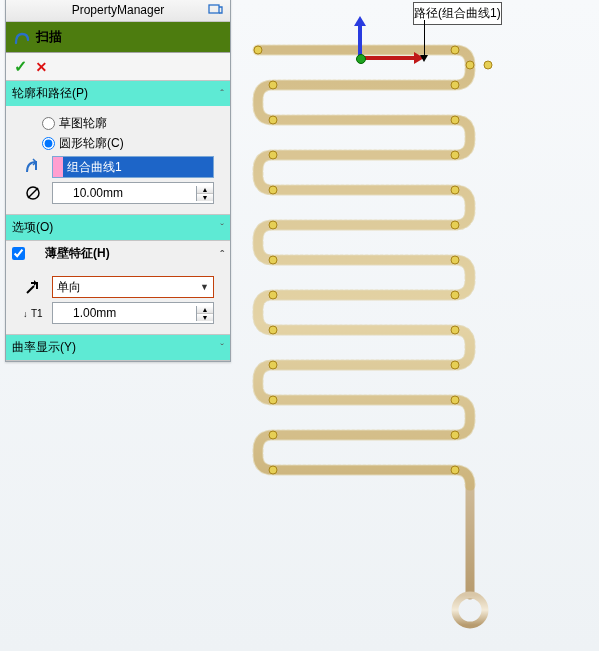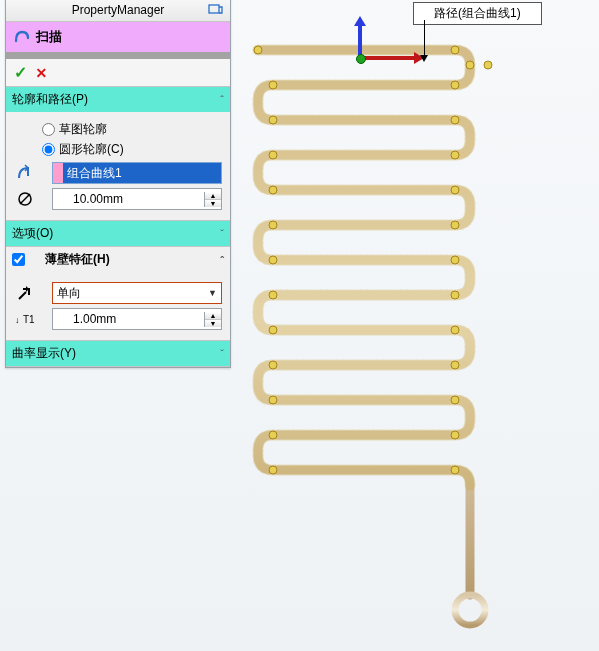--- a/index.html
+++ b/index.html
@@ -1,45 +1,45 @@
 <!DOCTYPE html>
 <html><head>
 <meta charset="utf-8">
 <style>
 html,body{margin:0;padding:0;font-family:"Microsoft YaHei","SimSun",Arial,sans-serif;font-size:12px;background:#fff;color:#000;width:599px;height:651px;overflow:hidden;position:relative}
 .canvas{position:absolute;left:0;top:0;width:599px;height:651px;background:linear-gradient(180deg,#f7f9fb 0%,#eef2f5 100%)}
 .pm{position:absolute;left:5px;top:-2px;width:224px;border:1px solid #9aa3ab;background:#f0f0f0;box-shadow:0 1px 2px rgba(0,0,0,.15)}
 .pm-title{background:linear-gradient(#f7f7f7,#e8e8e8);height:22px;line-height:22px;text-align:center;font-weight:normal;border-bottom:1px solid #c5c5c5;position:relative}
 .pm-pin{position:absolute;right:6px;top:2px;width:18px;height:18px;display:flex;align-items:center;justify-content:center}
-.pm-head{display:flex;align-items:flex-start;gap:6px;padding:6px 8px;border-bottom:7px solid #a3a3a3;background:#f0abfc}
+.pm-head{display:flex;align-items:flex-end;gap:6px;padding:6px 8px;border-bottom:1px solid #a3a3a3;background:#4d7c0f}
 .sweep-icon{width:16px;height:16px}
 .pm-head b{font-size:13px}
 .pm-actions{display:flex;gap:8px;align-items:center;padding:4px 8px;border-bottom:1px solid #c5c5c5;background:#f5f5f5}
 .ok{color:#1fa31f;font-size:16px;font-weight:bold}
 .cancel{color:#d11;font-size:14px;font-weight:bold}
 .section{border-bottom:1px solid #c5c5c5}
 .sec-head{display:flex;align-items:center;padding:4px 6px;font-weight:normal;background:#5eead4;cursor:pointer}
 .sec-head .chev{margin-left:auto;color:#555;font-size:11px}
 .sec-body{padding:6px 8px;background:#f0f0f0}
 .radio-row{margin:3px 0 3px 28px;display:flex;gap:4px}
-.field-row{display:flex;align-items:flex-start;gap:16px;margin:4px 0}
+.field-row{display:flex;align-items:flex-start;gap:8px;margin:4px 8px}
 .icon-slot{width:22px;height:22px;display:flex;align-items:center;justify-content:center}
 .curve-input{flex:1;height:20px;background:#fff;border:1px solid #7aa7d6;display:flex;align-items:center}
 .curve-pink{width:10px;height:100%;background:#ff9fd0}
 .curve-sel{flex:1;background:#1d65c8;color:#fff;padding:0 4px;height:100%;display:flex;align-items:center}
 .num-input{flex:1;height:20px;background:#fff;border:1px solid #9aa3ab;display:flex;align-items:center}
 .num-input span{flex:1;padding:0 20px}
 .spin{width:16px;display:flex;flex-direction:column;border-left:1px solid #9aa3ab}
 .spin div{flex:1;display:flex;align-items:center;justify-content:center;font-size:7px;background:linear-gradient(#fff,#e4e4e4);border-bottom:1px solid #c5c5c5}
 .spin div:last-child{border-bottom:none}
 .chk-row{display:flex;align-items:center;gap:20px;padding:4px 6px;background:#f0f0f0;font-weight:bold}
 .chk-row .chev{margin-left:auto;color:#555;font-size:11px}
 .sel{flex:1;height:20px;background:#fff;border:1px solid #c2410c;display:flex;align-items:center;padding:0 4px}
 .sel .dd{margin-left:auto;font-size:9px;color:#333}
-.callout{position:absolute;left:413px;top:2px;background:#fff;border:1px solid #555;padding:2px 20px;font-size:12px;white-space:nowrap}
+.callout{position:absolute;left:413px;top:2px;background:#fff;border:1px solid #555;padding:2px 0;font-size:12px;white-space:nowrap}
 .callout-line{position:absolute;left:424px;top:20px;width:1px;height:35px;background:#000}
 .callout-arrow{position:absolute;left:420px;top:55px;width:0;height:0;border-left:4px solid transparent;border-right:4px solid transparent;border-top:7px solid #000}
 .origin-y{position:absolute;left:358px;top:21px;width:4px;height:38px;background:#2a3ce0}
 .ay{position:absolute;left:354px;top:16px;width:0;height:0;border-left:6px solid transparent;border-right:6px solid transparent;border-bottom:10px solid #2a3ce0}
 .origin-x{position:absolute;left:358px;top:56px;width:58px;height:4px;background:#c01818}
 .ax{position:absolute;left:414px;top:52px;width:0;height:0;border-top:6px solid transparent;border-bottom:6px solid transparent;border-left:10px solid #c01818}
 .origin-dot{position:absolute;left:356px;top:54px;width:8px;height:8px;border-radius:50%;background:#1fa31f;border:1px solid #060}
 .model{position:absolute;left:240px;top:40px}
 input[type=radio],input[type=checkbox]{margin:0}
 </style>

